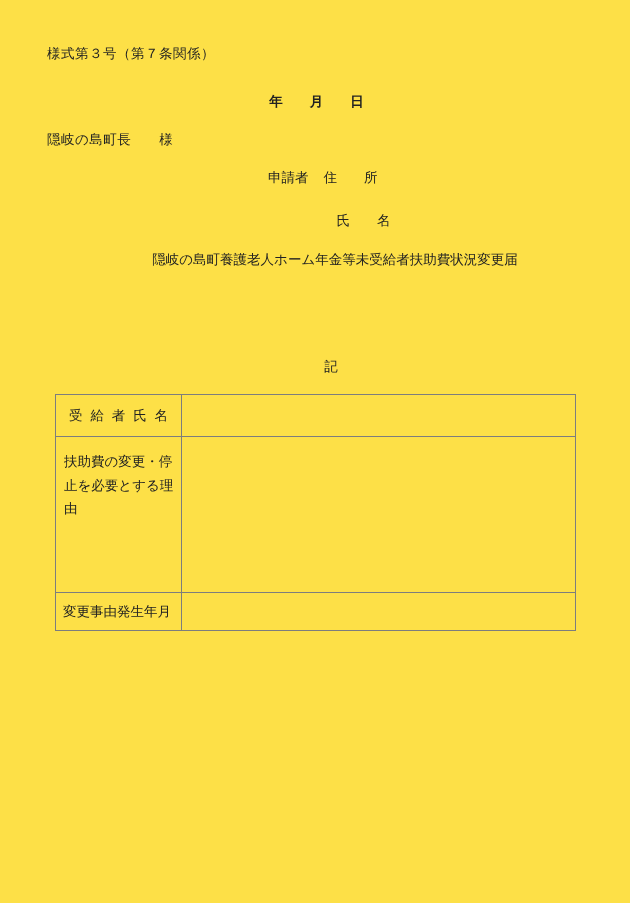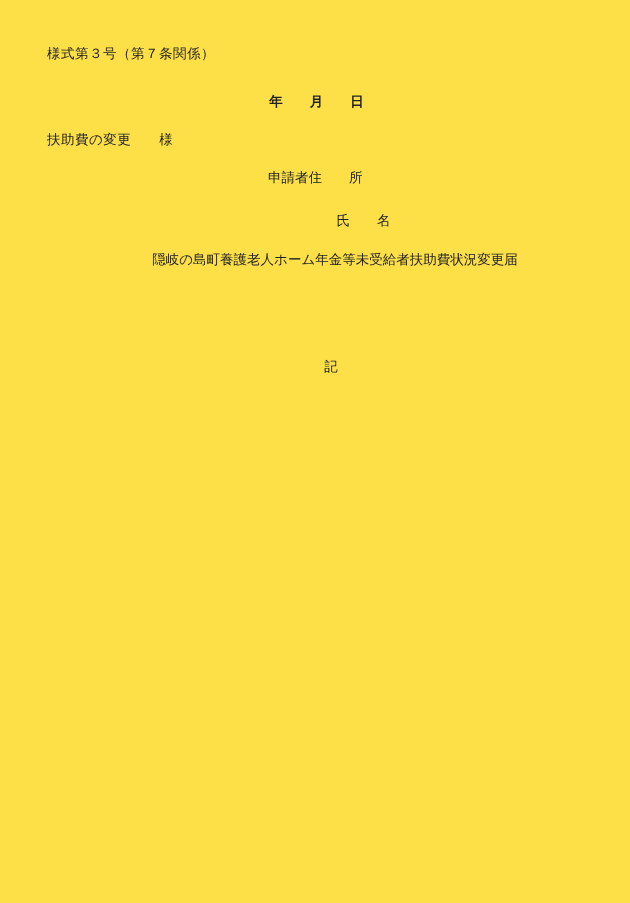--- a/index.html
+++ b/index.html
@@ -16,21 +16,21 @@
     font-family: "Liberation Serif", "DejaVu Serif", serif;
     font-size: 13.5px;
     overflow: hidden;
   }
   .abs { position: absolute; white-space: pre; }
 
   .form-number   { left: 47px;  top: 45px;  letter-spacing: 0.5px; }
   .date-line     { left: 0; right: 37px; top: 93px; text-align: center; font-weight: bold; }
   .addressee     { left: 47px;  top: 131px; letter-spacing: 0.5px; }
 
-  .applicant-row1 { left: 268px; top: 169px; display: flex; }
+  .applicant-row1 { left: 268px; top: 169px; display: flex; gap: 15px; }
   .applicant-row2 { left: 323px; top: 196px; }
 
   .doc-title     { left: 0; right: 0; top: 251px; text-align: center; }
 
   .body-par      { left: 45px; top: 291px; width: 541px; }
   .body-par .body-line {
     line-height: 24.5px;
     letter-spacing: 0.1px;
     white-space: pre;
   }
@@ -72,32 +72,52 @@
 </style>
 </head>
 <body>
 
 <div class="page" style="background: #fde047; padding-left: 40px;">
 
   <div class="abs form-number">様式第３号（第７条関係）</div>
 
   <div class="abs date-line">年　　月　　日</div>
 
-  <div class="abs addressee">扶助費の変更　　様</div>
+  <div class="abs addressee">隠岐の島町長　　様</div>
 
   <div class="abs applicant-row1">
     <span>申請者</span>
     <span>住　　所</span>
   </div>
 
   <div class="abs applicant-row2">
     <span>氏　　名</span>
   </div>
 
   <div class="abs doc-title">隠岐の島町養護老人ホーム年金等未受給者扶助費状況変更届</div>
 
   <div class="abs body-par">
   </div>
 
   <div class="abs record-label">記</div>
 
+  <table class="details-table">
+    <colgroup>
+      <col style="width:126px">
+      <col>
+    </colgroup>
+    <tbody>
+      <tr class="row-recipient">
+        <td class="label-cell label-spread" style="border-color: rgb(125, 125, 125);">受 給 者 氏 名</td>
+        <td class="value-cell" style="border-color: rgb(125, 125, 125);"></td>
+      </tr>
+      <tr class="row-reason">
+        <td class="label-cell label-top" style="border-color: rgb(125, 125, 125);">扶助費の変更・停止を必要とする理由</td>
+        <td class="value-cell" style="border-color: rgb(125, 125, 125);"></td>
+      </tr>
+      <tr class="row-change-date">
+        <td class="label-cell label-single" style="border-color: rgb(125, 125, 125);">変更事由発生年月</td>
+        <td class="value-cell" style="border-color: rgb(125, 125, 125);"></td>
+      </tr>
+    </tbody>
+  </table>
 
 </div>
 
 </body></html>

